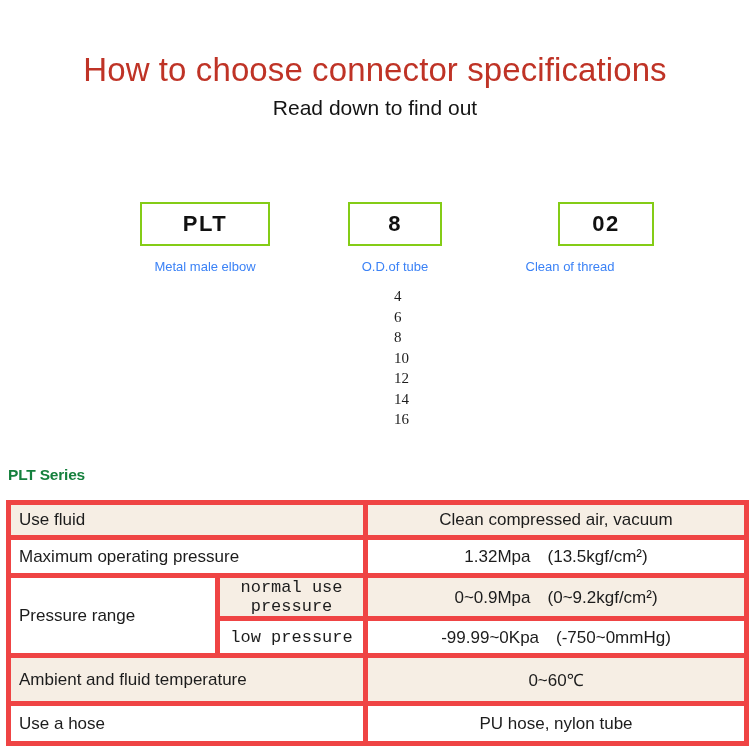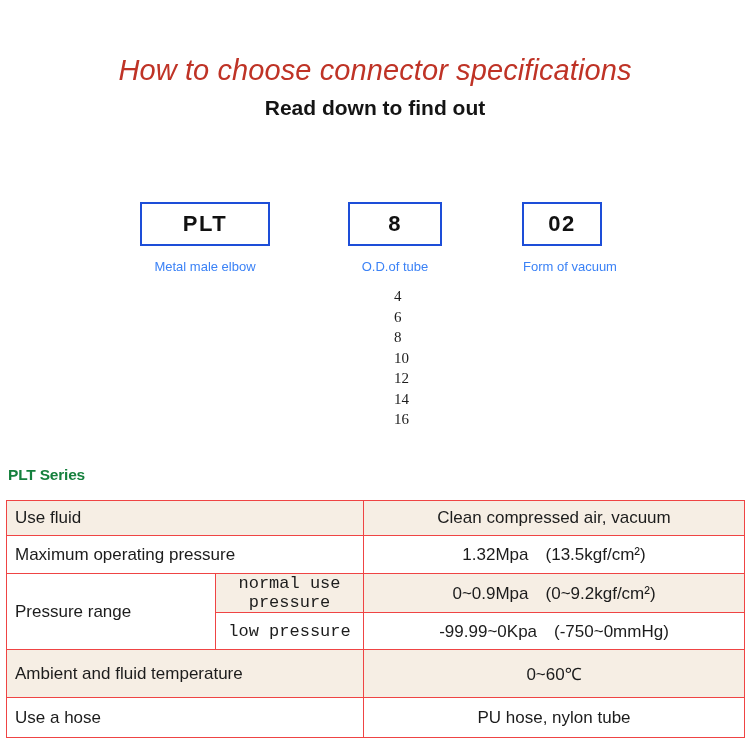--- a/index.html
+++ b/index.html
@@ -18,50 +18,49 @@
 
   
   #header {
     position: absolute;
     left: 0;
     top: 52px;
     width: 750px;
     text-align: center;
   }
   #main-title {
-    font-size: 29px;
+    font-size: 33px;
     font-weight: 400;
     color: #bf3326;
     letter-spacing: 0.1px;
     line-height: 36px;
     margin: 0;
-    font-style: italic;
   }
   #sub-title {
     font-size: 21px;
-    font-weight: 700;
+    font-weight: 400;
     color: #141414;
     line-height: 28px;
     margin: 6px 0 0 0;
   }
 
   
   #code-section {
     position: absolute;
     left: 0;
     top: 0;
     width: 750px;
     height: 450px;
   }
   .code-col {
     position: absolute;
     top: 202px;
   }
   .code-box {
-    border: 2px solid #1d4ed8;
+    border: 2px solid #84cc16;
     background: #ffffff;
     box-sizing: border-box;
     height: 44px;
     display: flex;
     align-items: center;
     justify-content: center;
     font-weight: bold;
     font-size: 22px;
     letter-spacing: 1.5px;
     color: #111111;
@@ -82,21 +81,21 @@
     line-height: 20.5px;
   }
   .code-list div { white-space: nowrap; }
 
   #col-series { left: 140px; width: 130px; }
   #col-series .code-box { width: 130px; }
   #col-od { left: 348px; width: 94px; }
   #col-od .code-box { width: 94px; }
   #col-od .code-list { text-align: left; padding-left: 46px; }
   #col-thread { left: 522px; width: 96px; }
-  #col-thread .code-box { width: 80px; }
+  #col-thread .code-box { width: 96px; margin-left: 36px; }
   #col-thread .code-list { text-align: left; padding-left: 13px; }
 
   
   #series-heading {
     position: absolute;
     left: 8px;
     top: 466px;
     font-size: 15.5px;
     font-weight: bold;
     color: #15803d;
@@ -106,21 +105,21 @@
   
   #spec-table {
     position: absolute;
     left: 6px;
     top: 500px;
     width: 738px;
     border-collapse: collapse;
     table-layout: fixed;
   }
   #spec-table td {
-    border: 1px solid #ef4444;
+    border: 5px solid #ef4444;
     font-size: 17px;
     color: #1c1c1c;
     padding: 0 8px;
     vertical-align: middle;
   }
   td.label-cell {
     text-align: left;
     padding-left: 12px;
     font-size: 17.5px;
   }
@@ -163,21 +162,21 @@
       <div>8</div>
       <div>10</div>
       <div>12</div>
       <div>14</div>
       <div>16</div>
     </div>
   </div>
 
   <div class="code-col" id="col-thread">
     <div class="code-box">02</div>
-    <div class="code-caption">Form of vacuum</div>
+    <div class="code-caption">Clean of thread</div>
   </div>
 
 </div>
 
 <div id="series-heading">PLT Series</div>
 
 <table id="spec-table">
   <colgroup>
     <col style="width:209px">
     <col style="width:148px">

